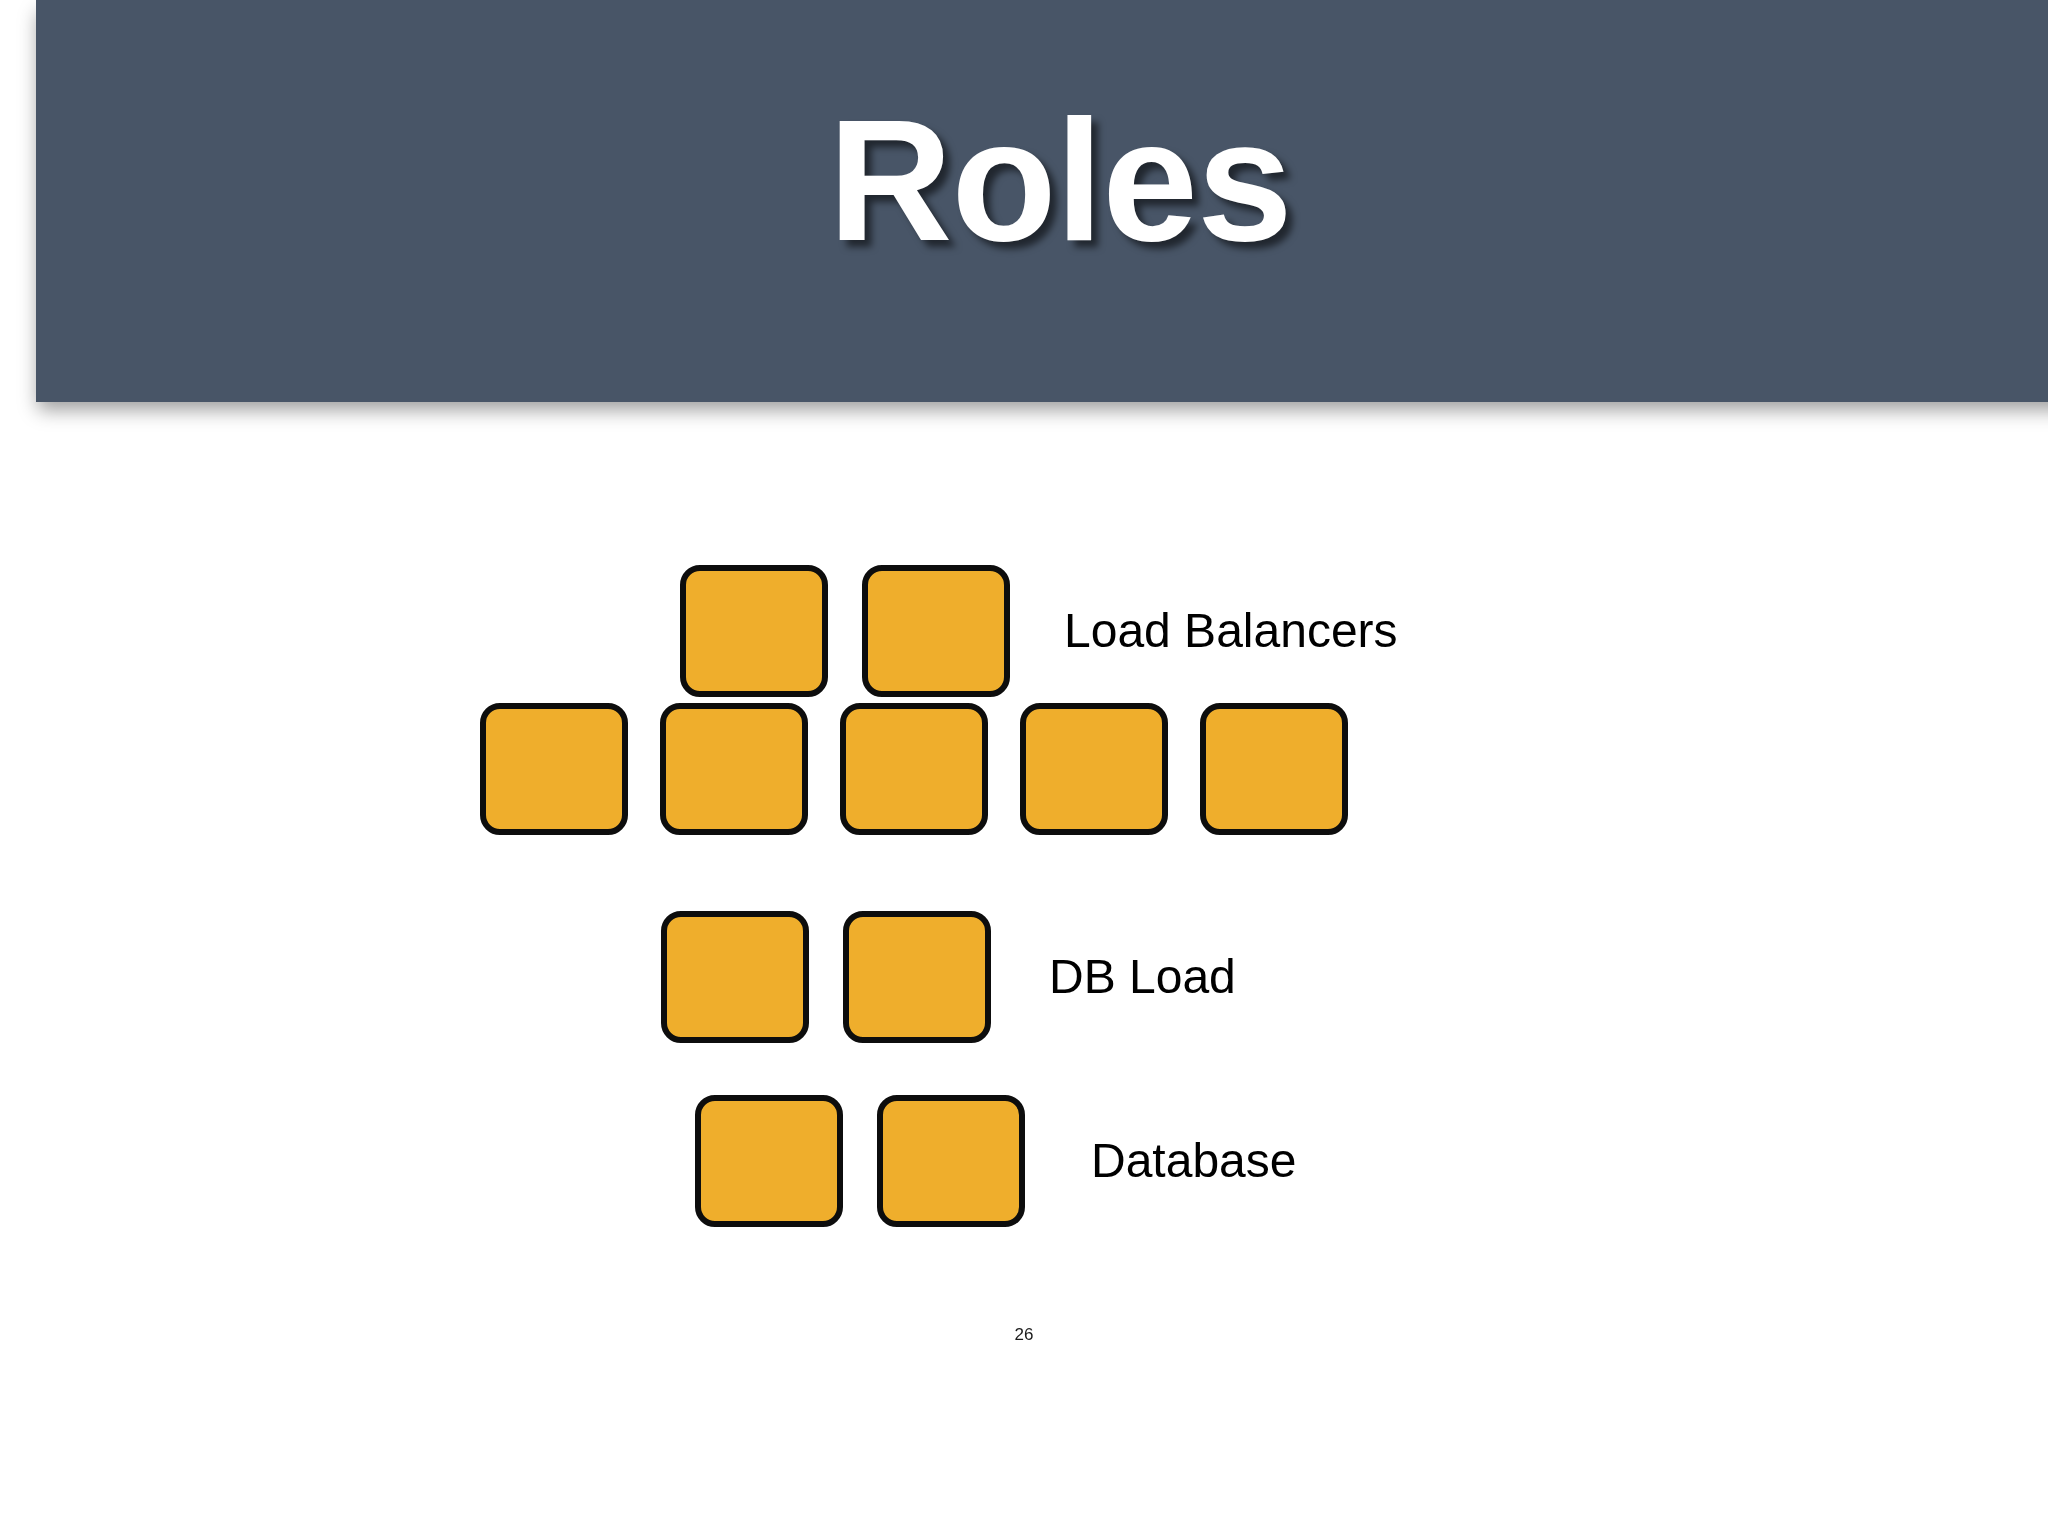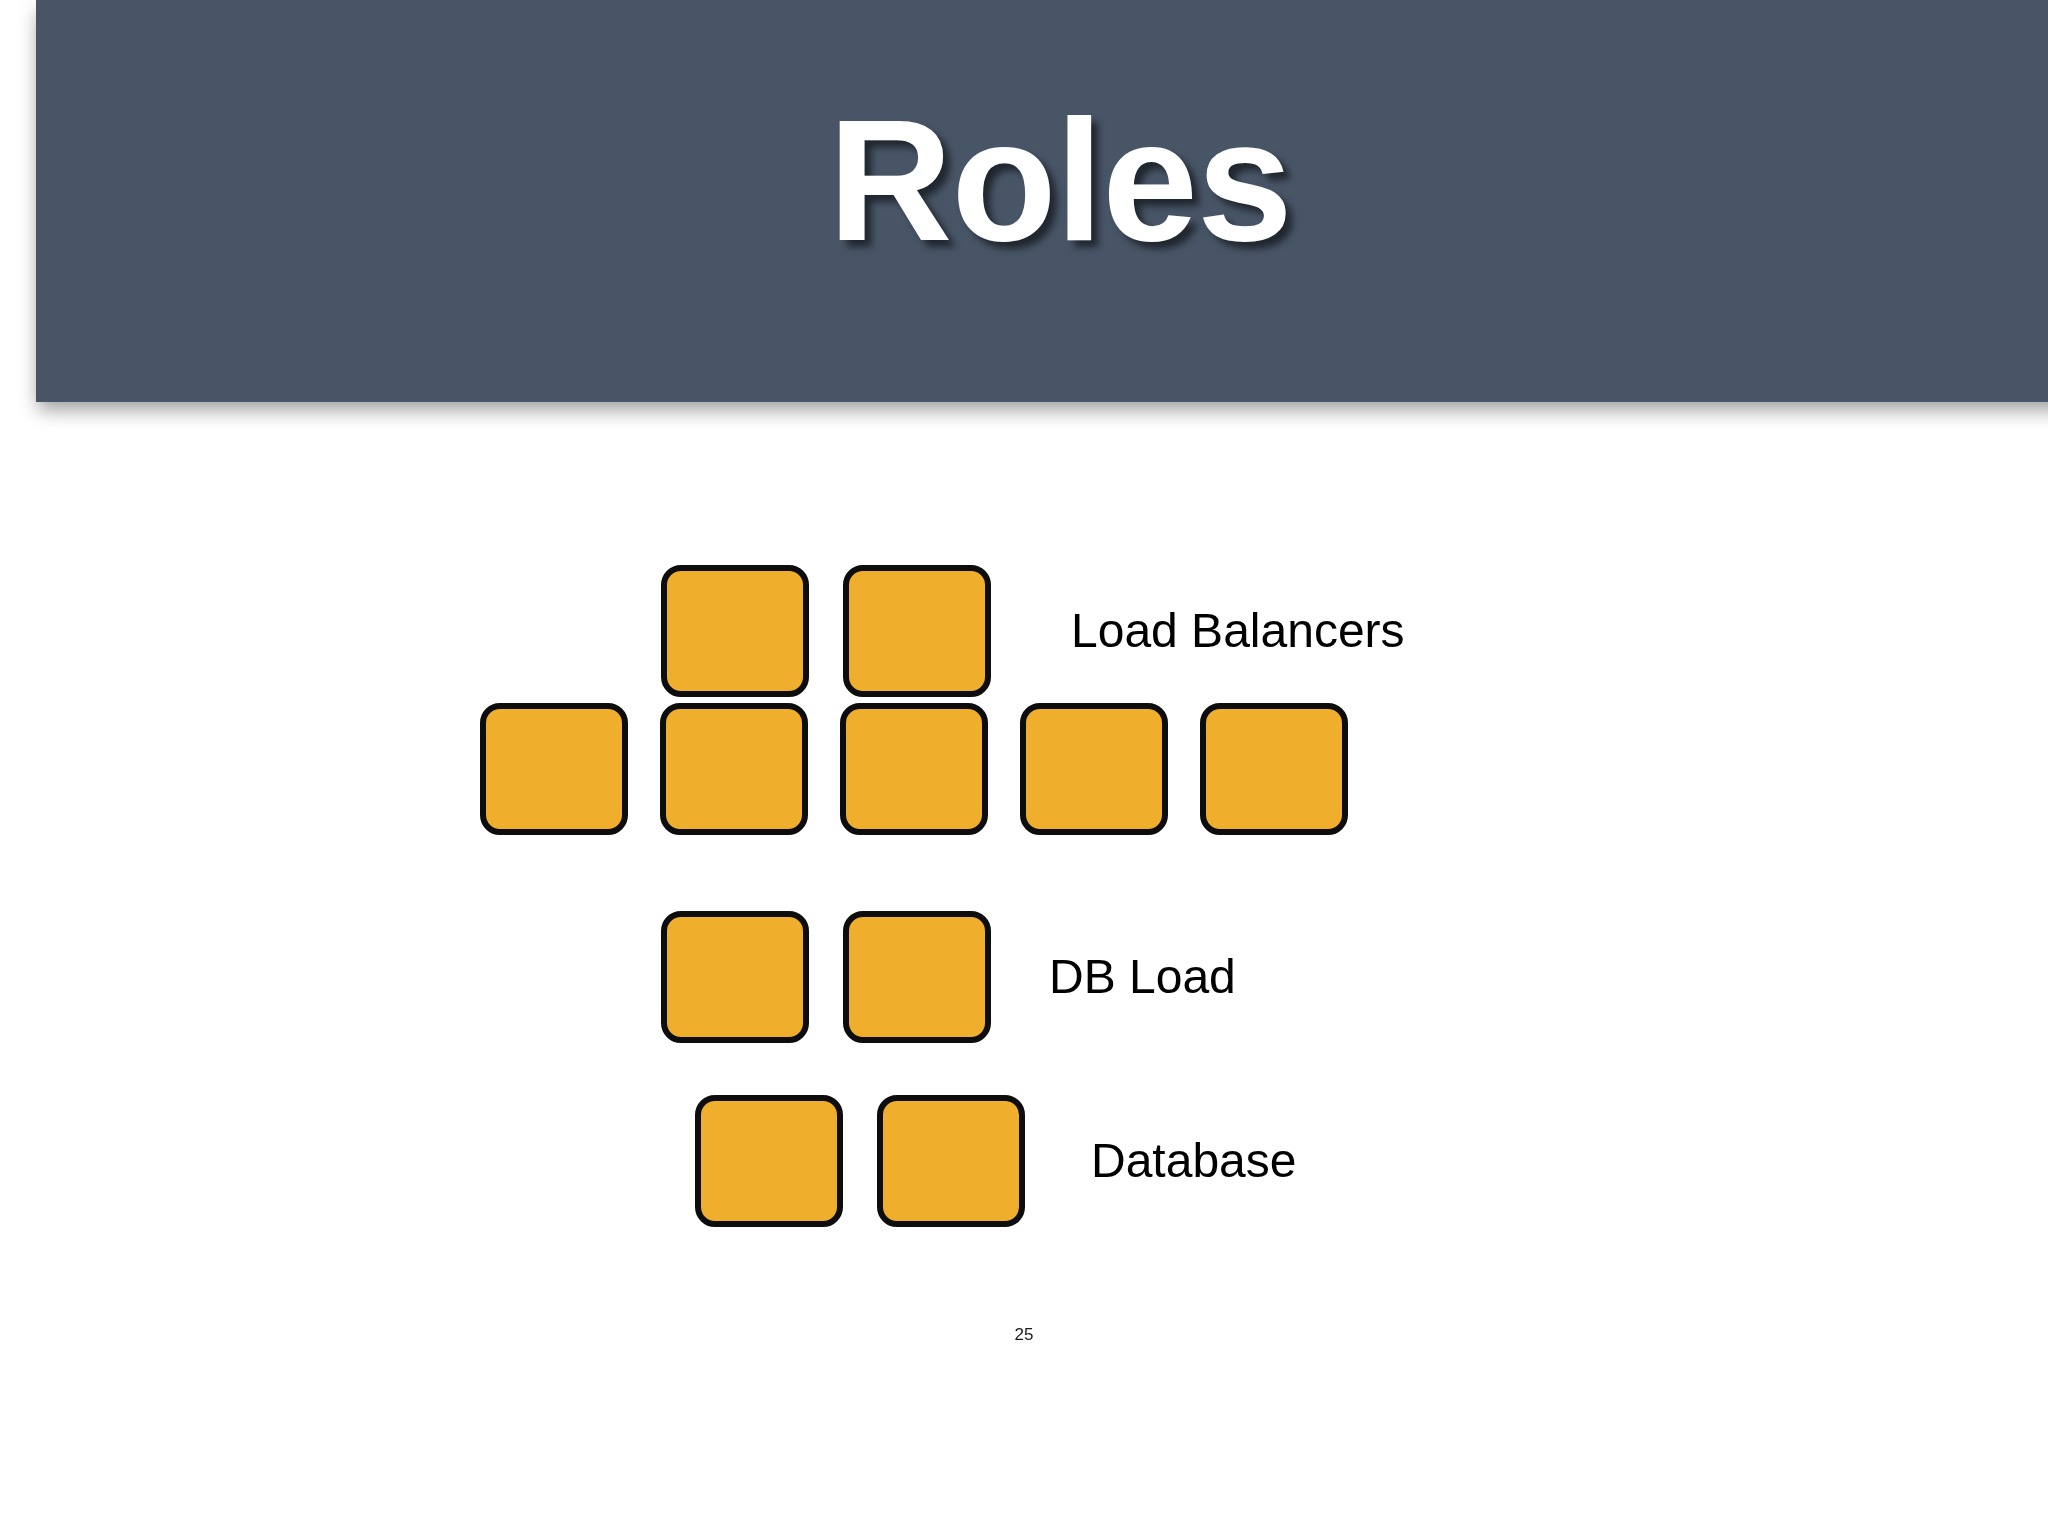--- a/index.html
+++ b/index.html
@@ -57,21 +57,21 @@
     width: 2048px;
     height: 1134px;
   }
 
   .row {
     position: absolute;
     display: flex;
     align-items: center;
     height: 142px;
   }
-  .row-load-balancers { left: 661px; top: 158px; gap: 26px; }
+  .row-load-balancers { left: 680px; top: 158px; }
   .row-app-servers    { left: 480px; top: 296px; }
   .row-db-cache       { left: 661px; top: 504px; }
   .row-database       { left: 663px; top: 688px; padding-left: 32px; }
 
   .boxes {
     display: flex;
     align-items: center;
   }
 
   .node-box {
@@ -152,15 +152,15 @@
     <div class="row row-database">
       <div class="boxes">
         <div class="node-box"></div>
         <div class="node-box"></div>
       </div>
       <div class="row-label">Database</div>
     </div>
 
   </div>
 
-  <div class="page-number">25</div>
+  <div class="page-number">26</div>
 
 </div>
 
 </body></html>

